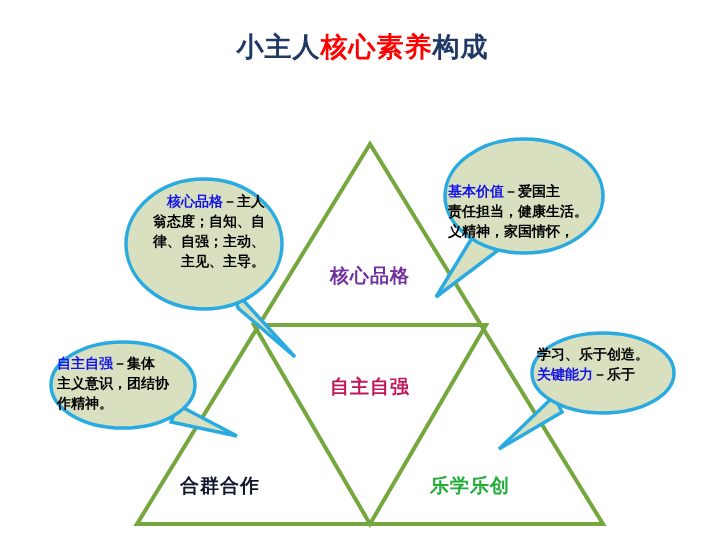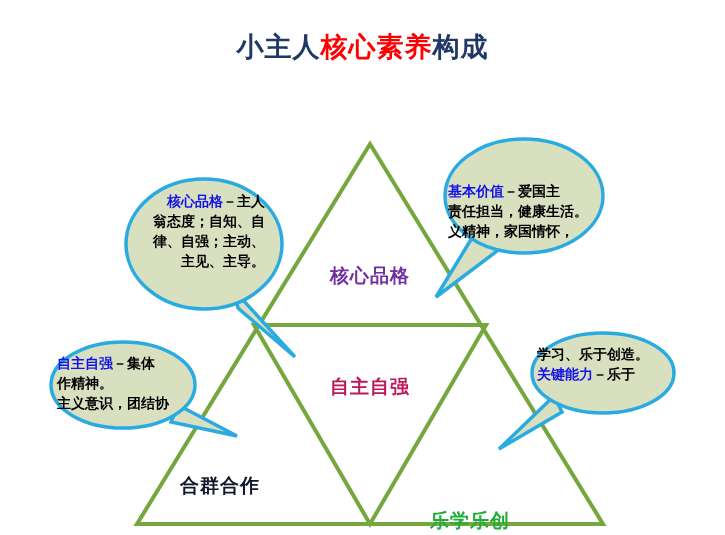--- a/index.html
+++ b/index.html
@@ -55,21 +55,21 @@
     font-size: 19px;
     font-weight: bold;
     white-space: nowrap;
     text-align: center;
     user-select: none;
     letter-spacing: 1px;
   }
   .zone-top    { color: #7030A0; left: 305px; top: 251px; width: 130px; }
   .zone-center { color: #FF0000; left: 305px; top: 362px; width: 130px; }
   .zone-left   { color: #1F7BC1; left: 155px; top: 461px; width: 130px; }
-  .zone-right  { color: #22AC38; left: 375px; top: 461px; width: 190px; margin-top: 35px; }
+  .zone-right  { color: #22AC38; left: 375px; top: 461px; width: 190px; }
 
   
   .callout-text {
     position: absolute;
     font-size: 14px;
     line-height: 20px;
     color: #000000;
     font-weight: bold;
     user-select: none;
   }
@@ -129,22 +129,22 @@
     </div>
 
   <div class="callout-text" id="callout-text-basic-value">
       <div><span class="kw" style="color: rgb(20, 20, 230);">基本价值</span>－爱国主</div>
       <div>责任担当，健康生活。</div>
       <div>义精神，家国情怀，</div>
     </div>
 
   <div class="callout-text" id="callout-text-essential-quality">
       <div><span class="kw" style="color: rgb(20, 20, 230);">自主自强</span>－集体</div>
+      <div>主义意识，团结协</div>
       <div>作精神。</div>
-      <div>主义意识，团结协</div>
     </div>
 
   <div class="callout-text" id="callout-text-key-ability">
       <div>学习、乐于创造。</div>
       <div><span class="kw" style="color: rgb(20, 20, 230);">关键能力</span>－乐于</div>
     </div>
 
 </div>
 
 </body></html>

